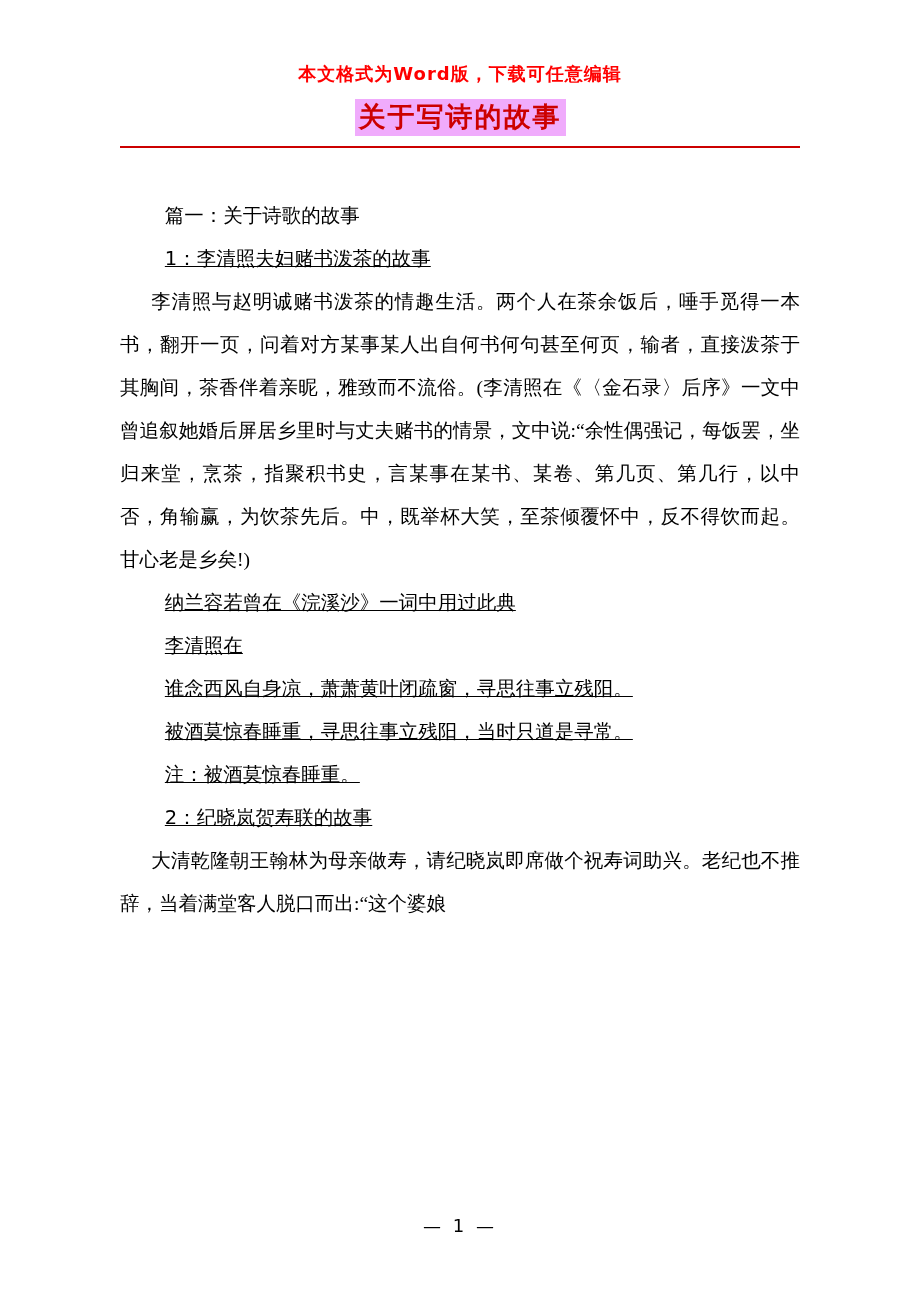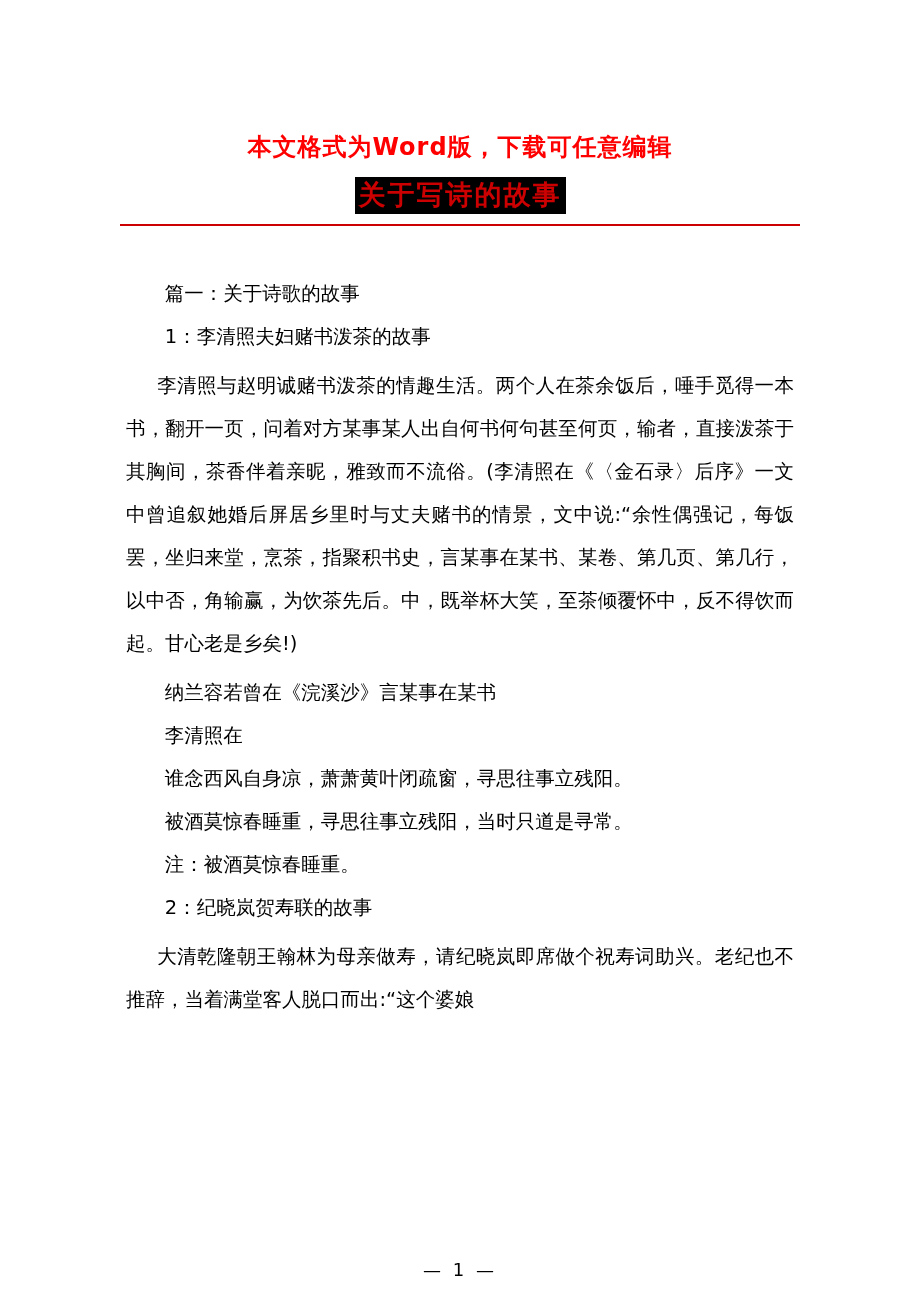--- a/index.html
+++ b/index.html
@@ -19,33 +19,32 @@
     width: 920px;
     height: 1302px;
     box-sizing: border-box;
     padding: 0 120px;
     position: relative;
   }
   .banner {
     text-align: center;
     color: #ff0000;
     font-weight: bold;
-    font-size: 24px;
+    font-size: 18px;
     letter-spacing: 1px;
-    padding-top: 88px;
+    padding-top: 62px;
     line-height: 1.3;
-    margin-top: 44px;
   }
   .doc-title-wrap {
     text-align: center;
     margin-top: 14px;
   }
   .doc-title {
     display: inline-block;
-    background: #000000;
+    background: #f0abfc;
     color: #cc0000;
     font-weight: bold;
     font-size: 27px;
     letter-spacing: 2px;
     line-height: 1.35;
     padding: 0 4px;
   }
   .rule {
     border-top: 2px solid #cc0000;
     margin-top: 10px;
@@ -57,25 +56,27 @@
     line-height: 43px;
     text-align: justify;
     text-justify: inter-ideograph;
   }
   .p-indent-sm {
     text-indent: 2.3em;
     margin: 0;
   }
   .p-flow {
     text-indent: 1.6em;
-    margin: 6px;
+    margin: 0;
+    font-family: Liberation Serif, serif;
   }
   .p-plain {
     text-indent: 2.3em;
     margin: 0;
+    text-decoration: underline;
   }
   .footer {
     position: absolute;
     left: 0;
     right: 0;
     bottom: 66px;
     text-align: center;
     font-size: 18px;
     letter-spacing: 3px;
   }
@@ -90,21 +91,21 @@
   <div class="doc-title-wrap">
     <span class="doc-title">关于写诗的故事</span>
   </div>
 
   <div class="rule"></div>
 
   <div class="body-text">
     <p class="p-indent-sm">篇一：关于诗歌的故事</p>
     <p class="p-plain">1：李清照夫妇赌书泼茶的故事</p>
     <p class="p-flow">李清照与赵明诚赌书泼茶的情趣生活。两个人在茶余饭后，唾手觅得一本书，翻开一页，问着对方某事某人出自何书何句甚至何页，输者，直接泼茶于其胸间，茶香伴着亲昵，雅致而不流俗。(李清照在《〈金石录〉后序》一文中曾追叙她婚后屏居乡里时与丈夫赌书的情景，文中说:“余性偶强记，每饭罢，坐归来堂，烹茶，指聚积书史，言某事在某书、某卷、第几页、第几行，以中否，角输赢，为饮茶先后。中，既举杯大笑，至茶倾覆怀中，反不得饮而起。甘心老是乡矣!)</p>
-    <p class="p-plain">纳兰容若曾在《浣溪沙》言某事在某书</p>
+    <p class="p-plain">纳兰容若曾在《浣溪沙》一词中用过此典</p>
     <p class="p-plain">李清照在</p>
     <p class="p-plain">谁念西风自身凉，萧萧黄叶闭疏窗，寻思往事立残阳。</p>
     <p class="p-plain">被酒莫惊春睡重，寻思往事立残阳，当时只道是寻常。</p>
     <p class="p-plain">注：被酒莫惊春睡重。</p>
     <p class="p-plain">2：纪晓岚贺寿联的故事</p>
     <p class="p-flow">大清乾隆朝王翰林为母亲做寿，请纪晓岚即席做个祝寿词助兴。老纪也不推辞，当着满堂客人脱口而出:“这个婆娘</p>
   </div>
 
   <div class="footer">— 1 —</div>
 

